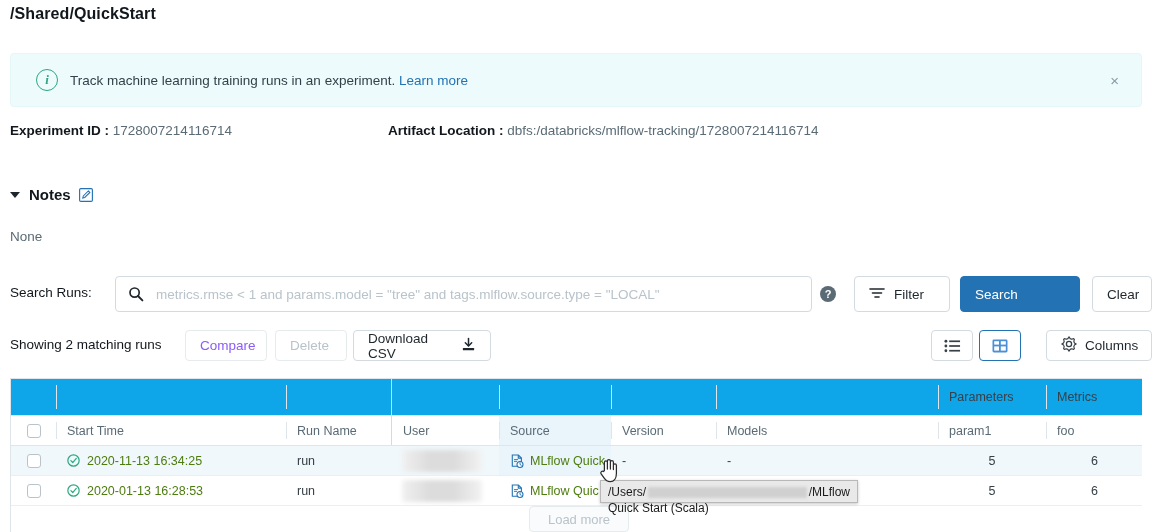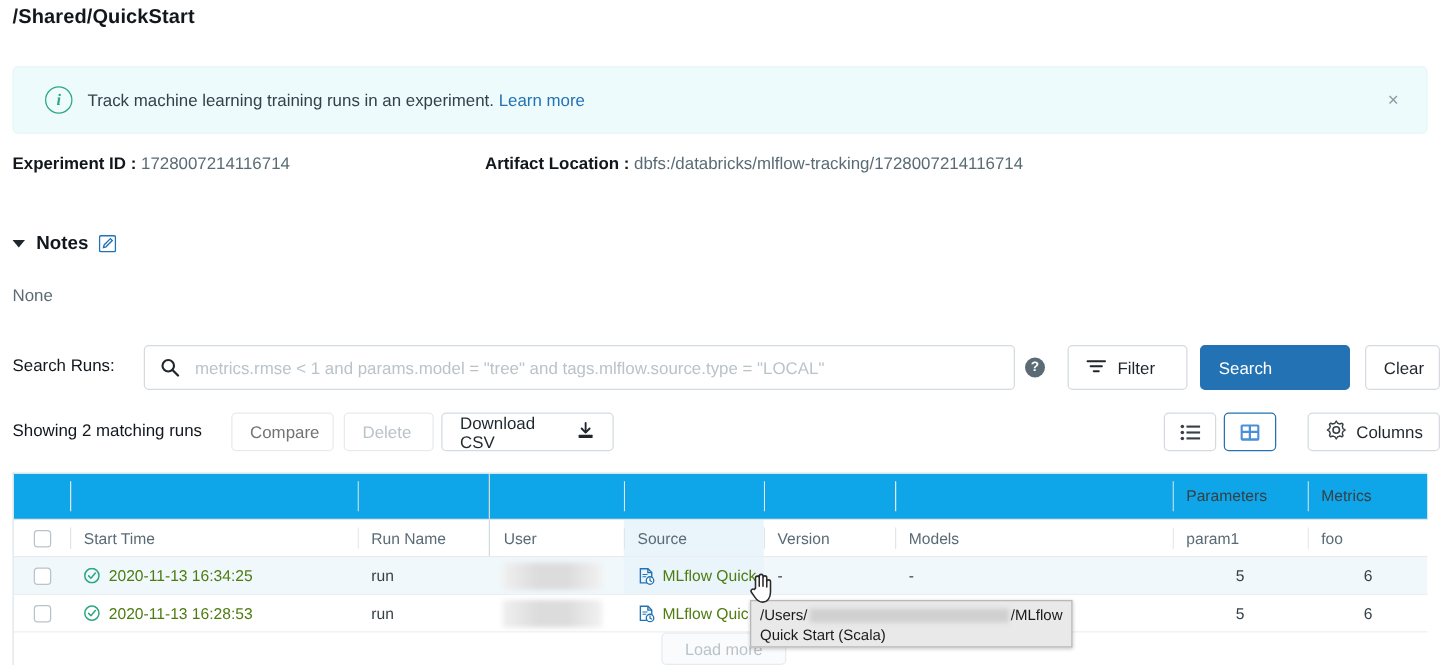--- a/index.html
+++ b/index.html
@@ -103,21 +103,21 @@
     position: absolute; left: 950px; top: 0; width: 120px; height: 36px;
     background: #2272b4; border-color: #2272b4; color: #fff;
   }
   .btn-clear { position: absolute; left: 1082px; top: 0; width: 60px; height: 36px; }
 
   
   .action-row { position: absolute; left: 10px; top: 330px; width: 1132px; height: 32px; }
   .showing-text { position: absolute; left: 0; top: 7px; font-size: 13.5px; color: #11171c; }
   .btn-compare {
     position: absolute; left: 175px; top: 0; width: 82px; height: 31px;
-    color: #737373; border-color: #e6ebee; cursor: default;
+    color: #8b5cf6; border-color: #e6ebee; cursor: default;
   }
   .btn-delete {
     position: absolute; left: 265px; top: 0; width: 72px; height: 31px;
     color: #b9c3ca; border-color: #e6ebee; cursor: default;
   }
   .btn-download { position: absolute; left: 343px; top: 0; width: 138px; height: 31px; gap: 2px; }
   .view-group { position: absolute; left: 921px; top: 0; display: flex; }
   .view-btn {
     width: 42px; height: 31px; border: 1px solid #d4dbe0; background: #fff;
     display: flex; align-items: center; justify-content: center; cursor: pointer;
@@ -190,21 +190,21 @@
   .btn-load {
     position: absolute; left: 518px; top: 0;
     width: 100px; height: 26px;
     border: 1px solid #e6ebee; border-radius: 4px; background: #fafbfc;
     color: #b9c3ca; font-size: 13px; font-family: "Liberation Sans", sans-serif;
     display: flex; align-items: center; justify-content: center; cursor: default;
   }
 
   
   .tooltip {
-    position: absolute; left: 600px; top: 480px; width: 258px; height: 38px;
+    position: absolute; left: 600px; top: 480px; width: 258px; height: 23px;
     background: #e9e9e9; border: 1px solid #b8b8b8;
     box-shadow: 0 1px 3px rgba(0,0,0,0.22);
     font-size: 12px; color: #1a1a1a; padding: 3px 7px;
     line-height: 16px; z-index: 40; font-family: "Liberation Sans", sans-serif;
   }
   .tt-line1 { display: flex; justify-content: space-between; align-items: center; }
   .tt-redact {
     display: inline-block; flex: 1; height: 11px; margin: 0 2px;
     background: #d0d0d0; filter: blur(1.6px);
   }
@@ -411,21 +411,21 @@
       <div class="gc w-check">
         <span class="chk"></span>
       </div>
       <div class="gc w-start">
         <span class="ok-icon">
           <svg width="13" height="13" viewBox="0 0 14 14">
             <circle cx="7" cy="7" r="6.1" fill="none" stroke="#2ca87f" stroke-width="1.3"></circle>
             <path d="M4.2 7.2 L6.2 9.2 L10 4.8" fill="none" stroke="#2ca87f" stroke-width="1.3" stroke-linecap="round" stroke-linejoin="round"></path>
           </svg>
         </span>
-        <span class="run-link">2020-11-13 16:28:53</span>
+        <span class="run-link">2020-01-13 16:28:53</span>
       </div>
       <div class="gc w-run">run</div>
       <div class="gc w-user">
         <span class="user-blur"></span>
       </div>
       <div class="gc w-source">
         <span class="src-icon">
           <svg width="14" height="14" viewBox="0 0 14 14">
             <path d="M2.3 1 H8.4 L11.4 4 V12.3 H2.3 Z" fill="none" stroke="#2272b4" stroke-width="1.1"></path>
             <path d="M8.3 1.1 V4.1 H11.3" fill="none" stroke="#2272b4" stroke-width="1.1"></path>

